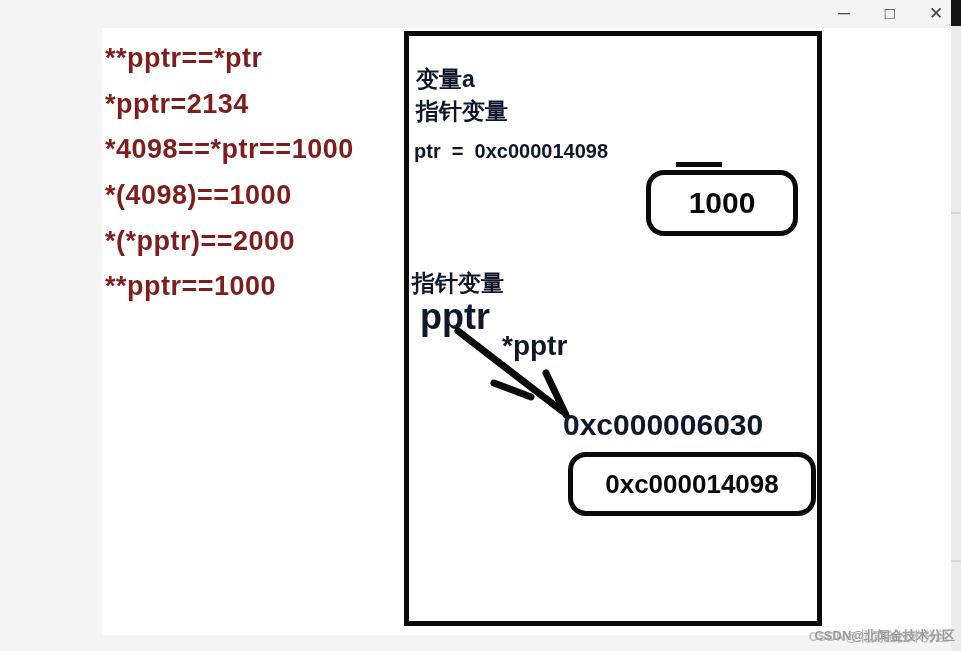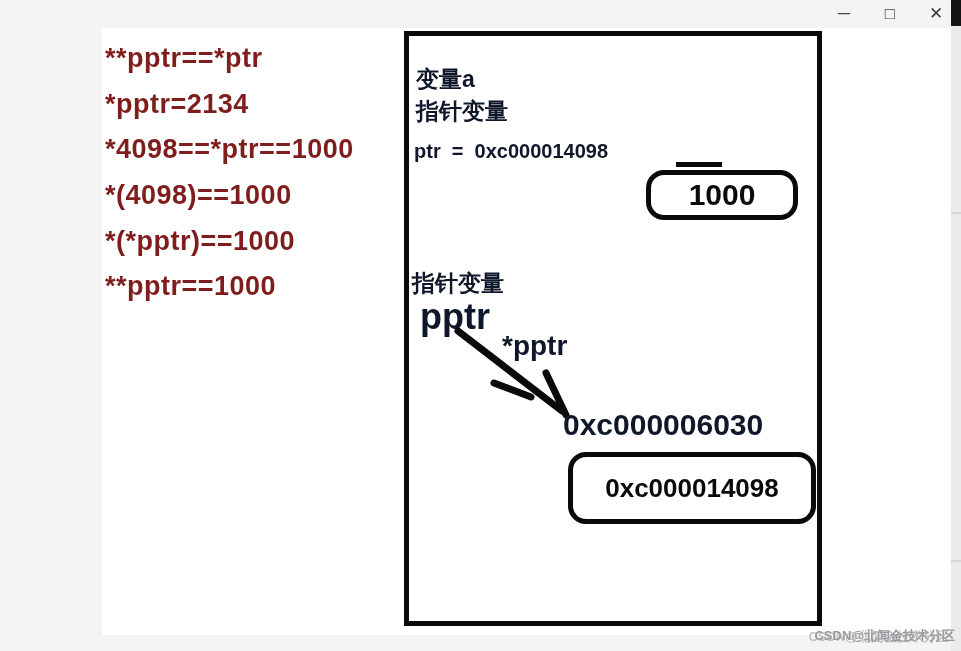--- a/index.html
+++ b/index.html
@@ -77,43 +77,43 @@
   <div class="sep1"></div>
   <div class="sep2"></div>
 </div>
 
 <div class="canvas"></div>
 
 <div class="expr" style="top:43px">**pptr==*ptr</div>
 <div class="expr" style="top:89px">*pptr=2134</div>
 <div class="expr" style="top:134px">*4098==*ptr==1000</div>
 <div class="expr" style="top:180px">*(4098)==1000</div>
-<div class="expr" style="top:226px">*(*pptr)==1000</div>
+<div class="expr" style="top:226px">*(*pptr)==2000</div>
 <div class="expr" style="top:271px">**pptr==1000</div>
 
 <div class="pointer-box"></div>
 
 <div class="blk" style="left:416px;top:64px;font-size:23px">变量a</div>
 <div class="blk" style="left:416px;top:96px;font-size:23px">指针变量</div>
 <div class="blk" style="left:414px;top:140px;font-size:20px">ptr  =  0xc000014098</div>
 
 <div class="underscore-line"></div>
 
-<div class="rounded-cell" style="left:646px;top:170px;width:152px;height:50px;font-size:30px">1000</div>
+<div class="rounded-cell" style="left:646px;top:170px;width:152px;height:66px;font-size:30px">1000</div>
 
 <div class="blk" style="left:412px;top:268px;font-size:23px">指针变量</div>
 <div class="blk" style="left:420px;top:296px;font-size:36px">pptr</div>
 <div class="blk" style="left:502px;top:330px;font-size:28px">*pptr</div>
 
 <svg class="arrow-svg" width="418" height="595" viewBox="0 0 418 595">
   <line x1="54" y1="300" x2="158" y2="380" stroke="#0a0a0a" stroke-width="7" stroke-linecap="round"></line>
   <line x1="142" y1="342" x2="162" y2="384" stroke="#0a0a0a" stroke-width="7" stroke-linecap="round"></line>
   <line x1="90" y1="352" x2="127" y2="366" stroke="#0a0a0a" stroke-width="7" stroke-linecap="round"></line>
 </svg>
 
 <div class="blk" style="left:563px;top:408px;font-size:30px">0xc000006030</div>
 
-<div class="rounded-cell" style="left:568px;top:452px;width:248px;height:72px;font-size:26px">0xc000014098</div>
+<div class="rounded-cell" style="left:568px;top:452px;width:248px;height:64px;font-size:26px">0xc000014098</div>
 
 <div class="watermark">
   <span>CSDN@北闻金技术分区</span>
   <span class="wm-layer2">CSDN@北闻金技术分区</span>
 </div>
 
 </body></html>

